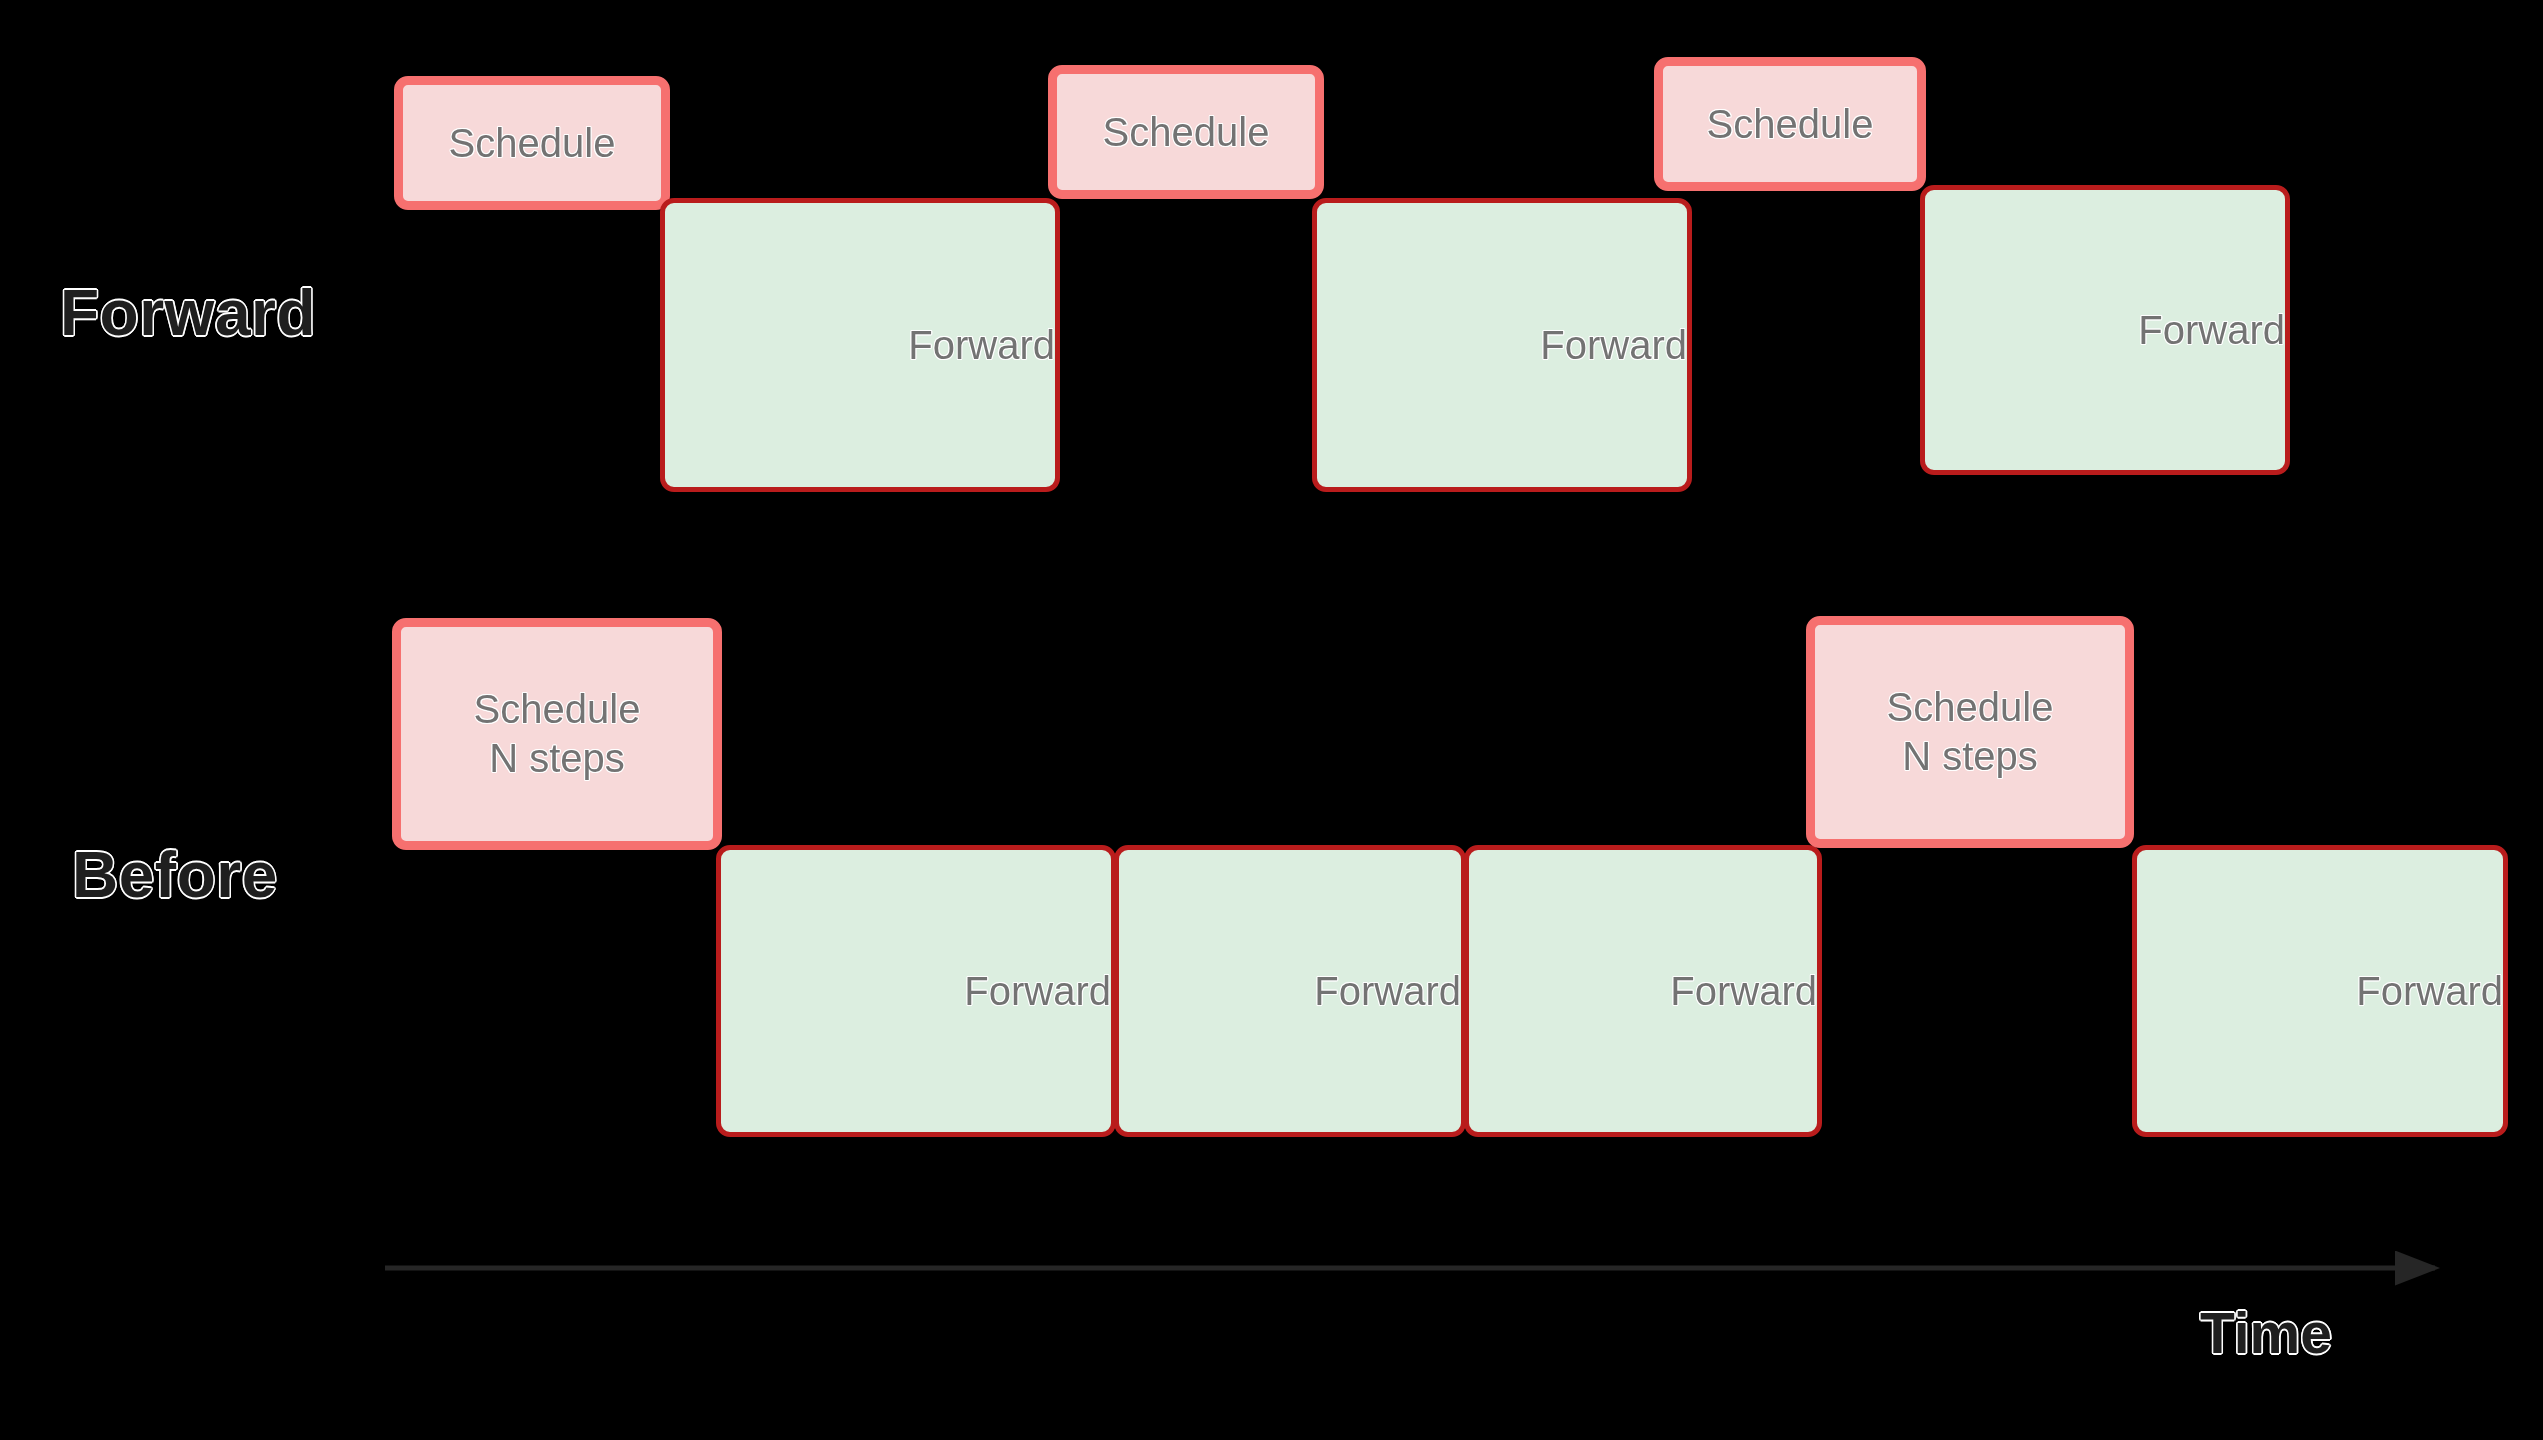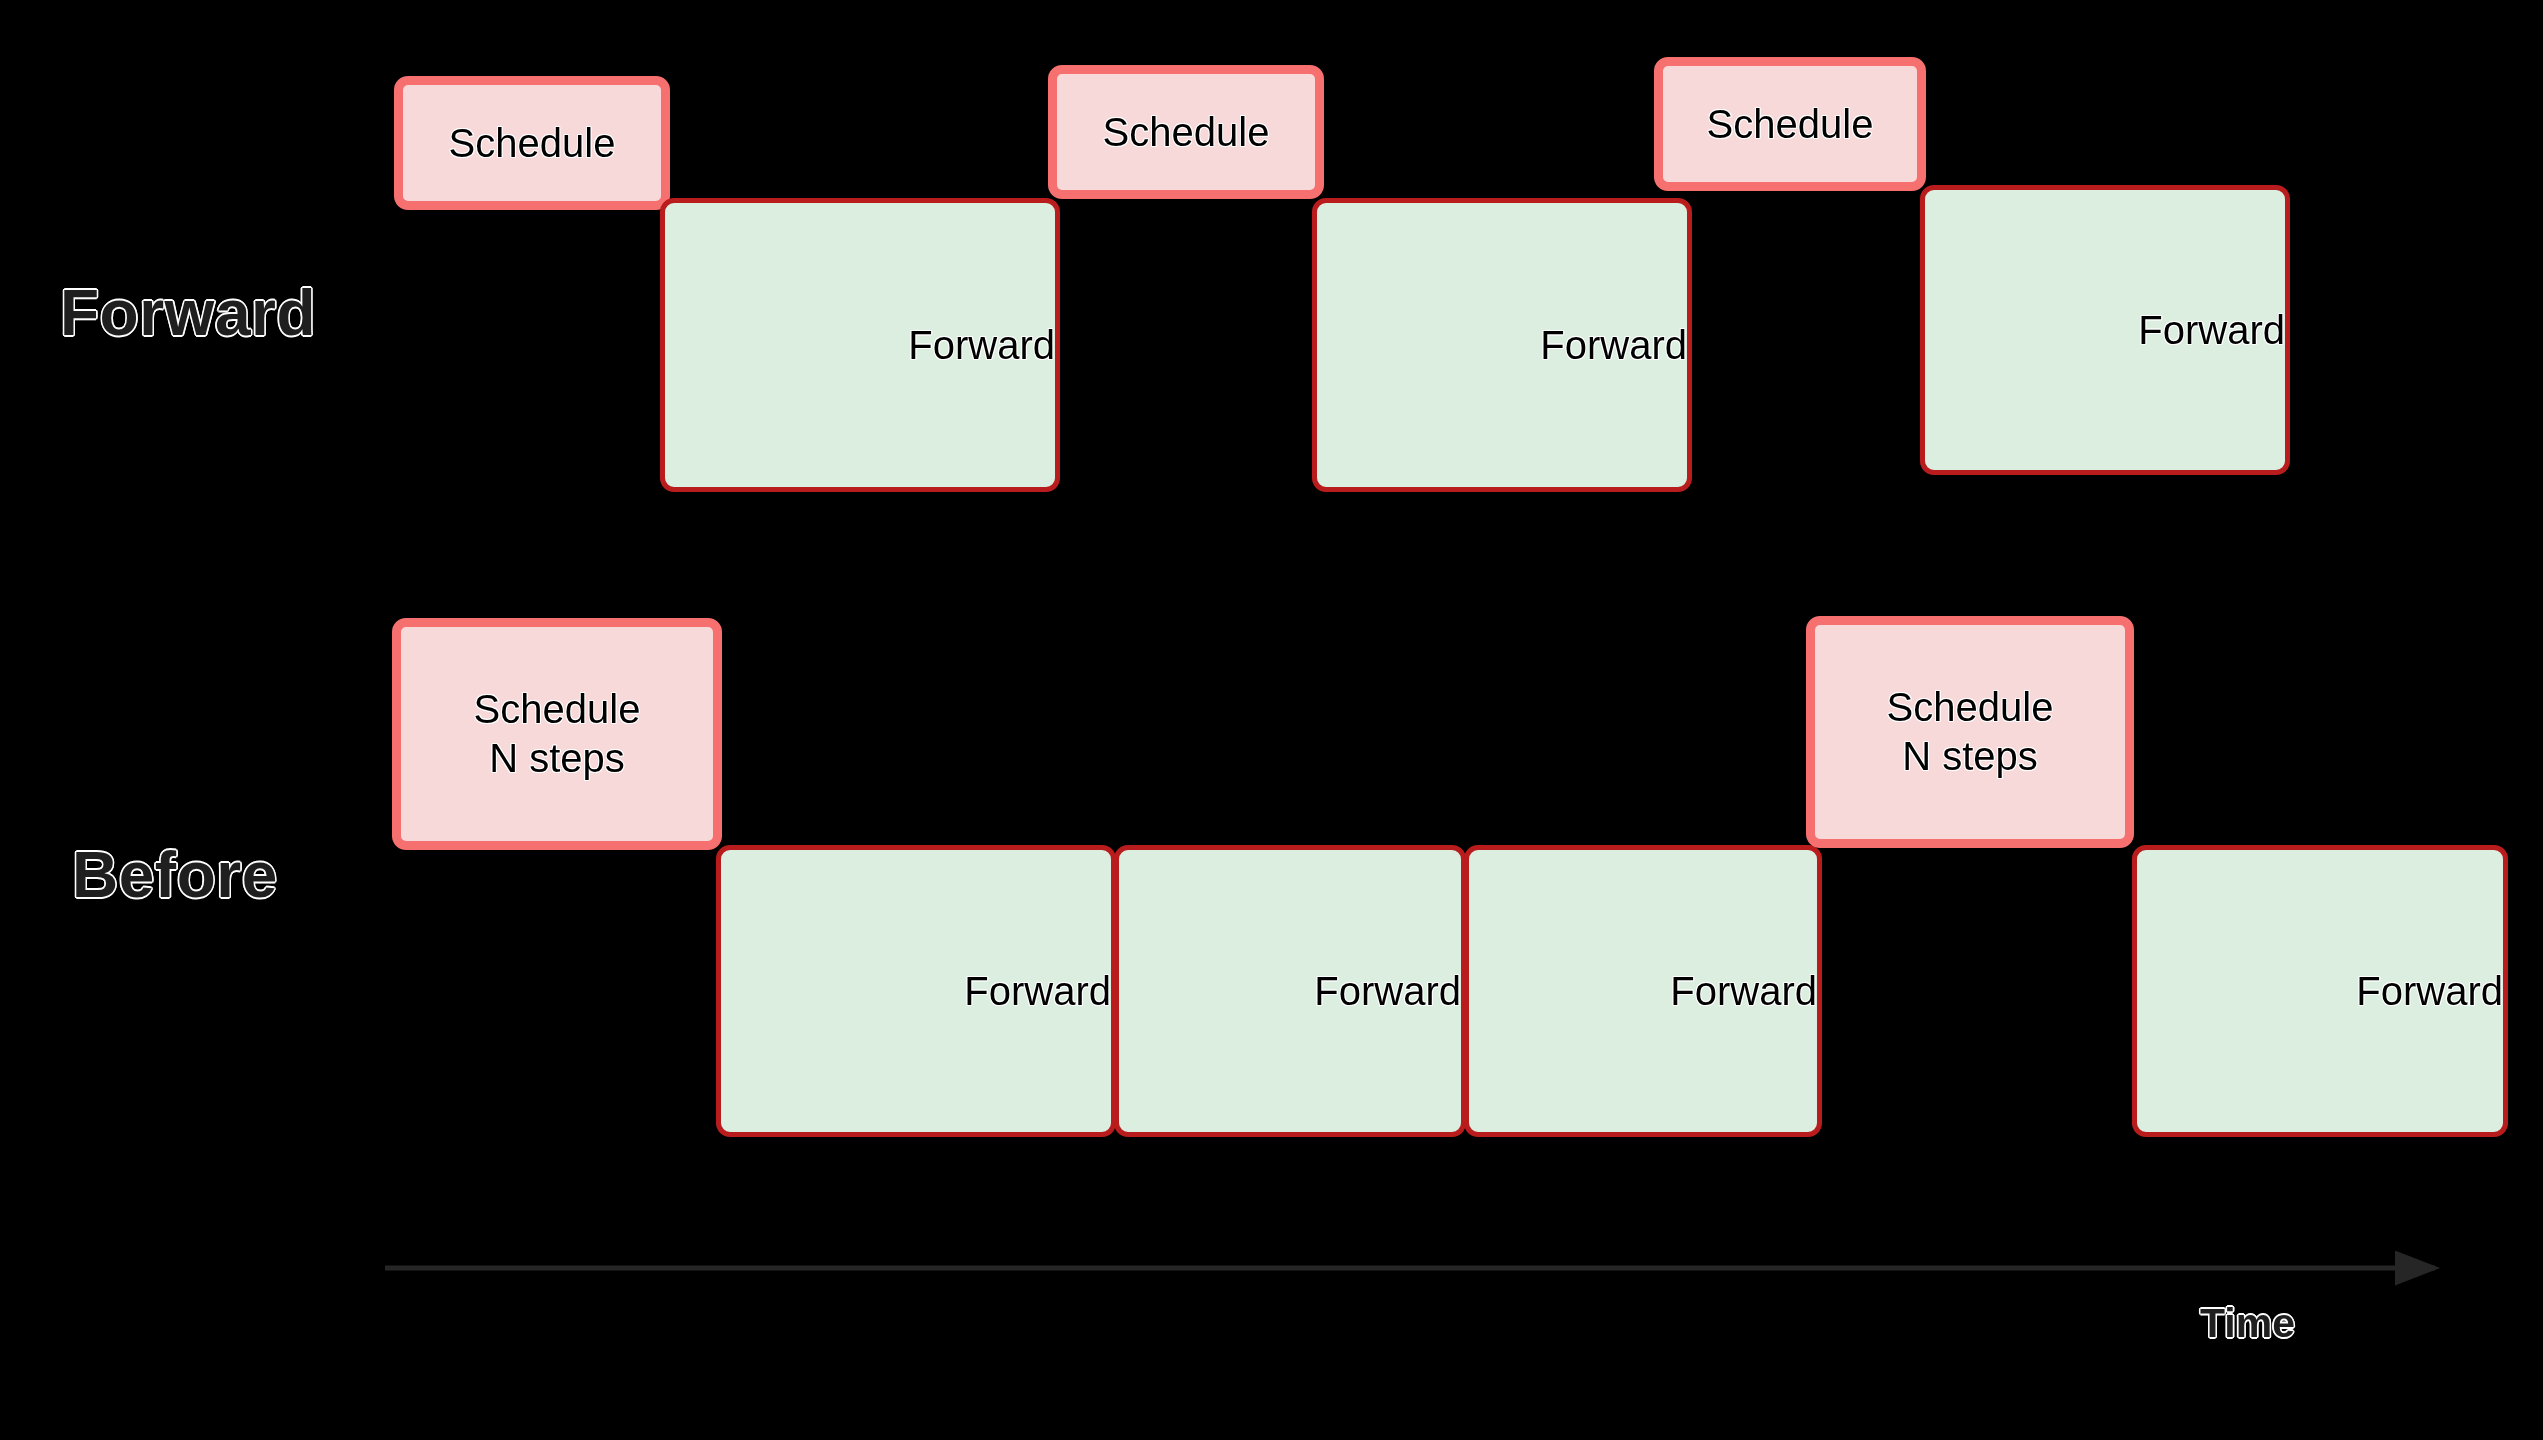--- a/index.html
+++ b/index.html
@@ -37,21 +37,21 @@
     position: absolute;
     box-sizing: border-box;
     display: flex;
     align-items: center;
     justify-content: center;
     text-align: center;
     border-radius: 14px;
     font-size: 40px;
     font-weight: 400;
     line-height: 1.22;
-    color: #000000;
+    color: #737373;
     text-shadow:
        1.1px 0 0 #ffffff, -1.1px 0 0 #ffffff,
        0 1.1px 0 #ffffff, 0 -1.1px 0 #ffffff,
        0.8px 0.8px 0 #ffffff, -0.8px 0.8px 0 #ffffff,
        0.8px -0.8px 0 #ffffff, -0.8px -0.8px 0 #ffffff;
   }
   .block-schedule {
     background: #F7D9D9;
     border: 9px solid #F6706F;
   }
@@ -62,21 +62,21 @@
   }
   .block .blabel { white-space: pre-line; display: block; }
 
   
   #time-axis {
     position: absolute;
     pointer-events: none;
   }
   #time-label {
     position: absolute;
-    font-size: 41px;
+    font-size: 57px;
     font-weight: 700;
     color: #1f1f1f;
     white-space: nowrap;
     text-shadow:
        1.6px 0 0 #ffffff, -1.6px 0 0 #ffffff,
        0 1.6px 0 #ffffff, 0 -1.6px 0 #ffffff,
        1.2px 1.2px 0 #ffffff, -1.2px 1.2px 0 #ffffff,
        1.2px -1.2px 0 #ffffff, -1.2px -1.2px 0 #ffffff;
   }
 </style>

